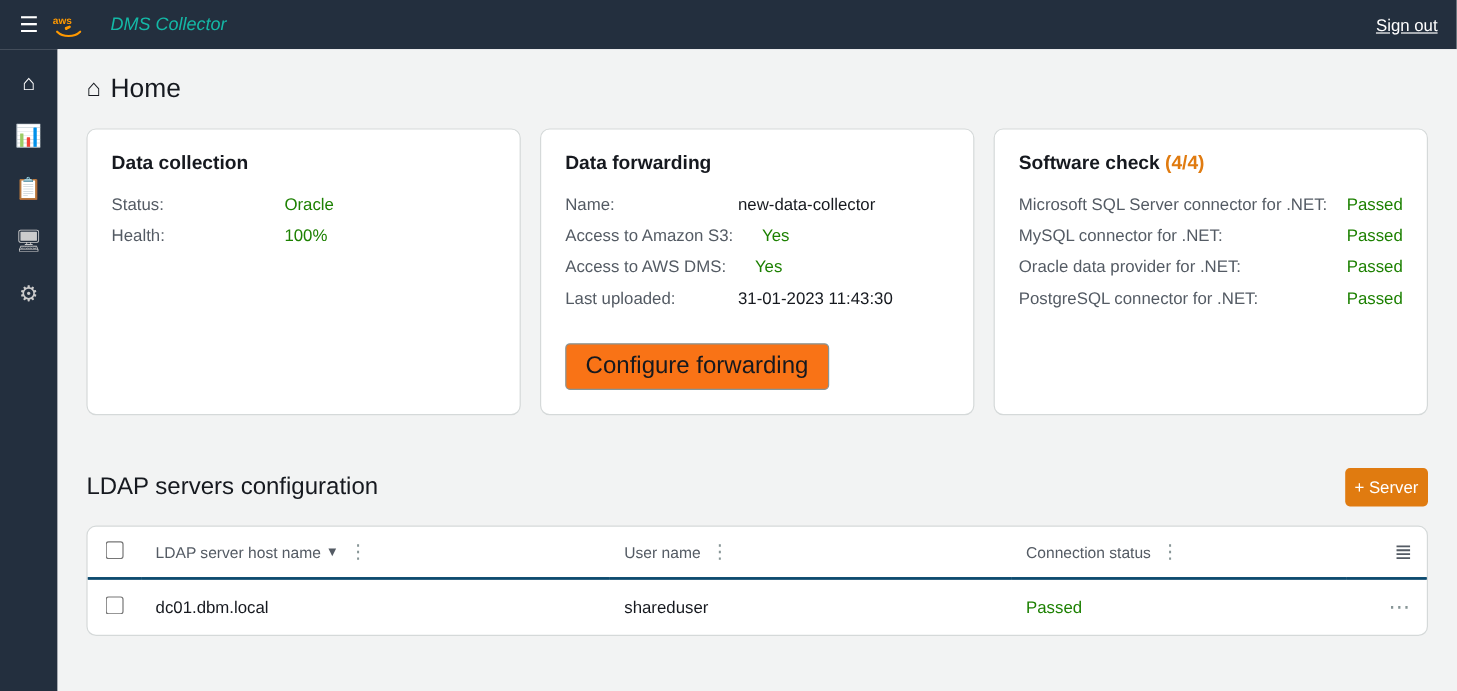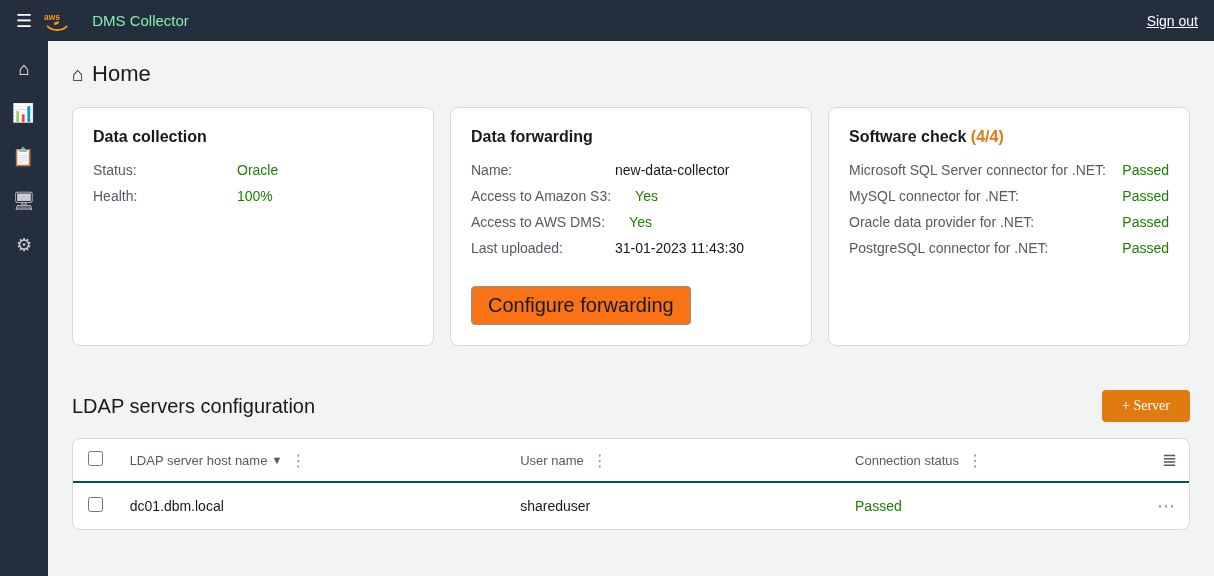--- a/index.html
+++ b/index.html
@@ -11,21 +11,21 @@
       height: 41px;
       display: flex;
       align-items: center;
       padding: 0 16px;
       justify-content: space-between;
     }
     .top-nav-left { display: flex; align-items: center; gap: 12px; }
     .hamburger-icon { color: #fff; font-size: 18px; cursor: pointer; }
     .aws-logo { display: flex; align-items: center; gap: 6px; }
     .aws-logo-mark { width: 36px; height: 24px; }
-    .app-title { color: #86efac; font-size: 15px; font-weight: 500; }
+    .app-title { color: #14b8a6; font-size: 15px; font-weight: 500; font-style: italic; }
     .sign-out-link { color: #fff; text-decoration: underline; font-size: 14px; cursor: pointer; }
 
     
     .layout { display: flex; height: calc(100vh - 41px); }
 
     
     .sidebar {
       width: 48px;
       background: #232f3e;
       display: flex;
@@ -134,26 +134,25 @@
     }
     .section-title {
       font-size: 20px;
       font-weight: 400;
       color: #16191f;
     }
     .add-server-btn {
       background: #e07b10;
       color: #fff;
       border: none;
-      padding: 8px 20px;
+      padding: 8px 8px;
       border-radius: 4px;
       cursor: pointer;
       font-size: 14px;
       font-weight: 500;
-      font-family: Liberation Serif, serif;
     }
 
     
     .table-container {
       background: #fff;
       border: 1px solid #d5d9d9;
       border-radius: 8px;
       overflow: hidden;
     }
     table {

